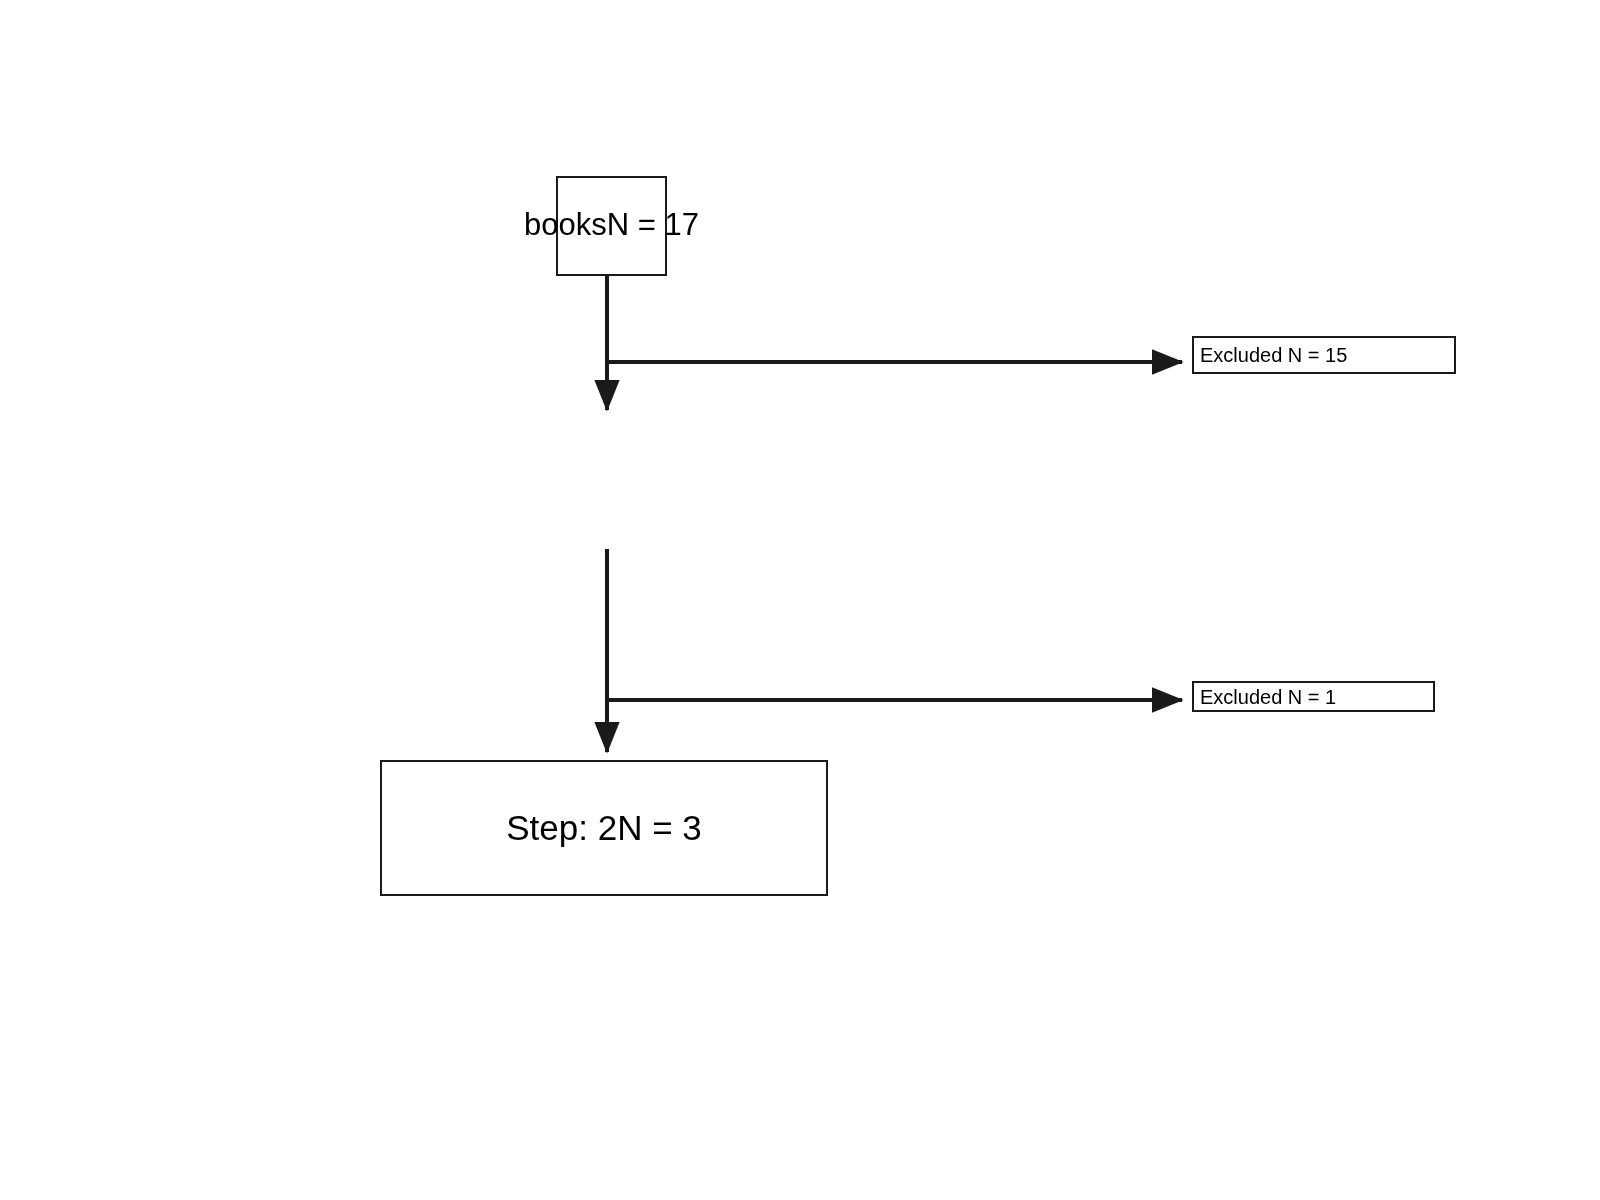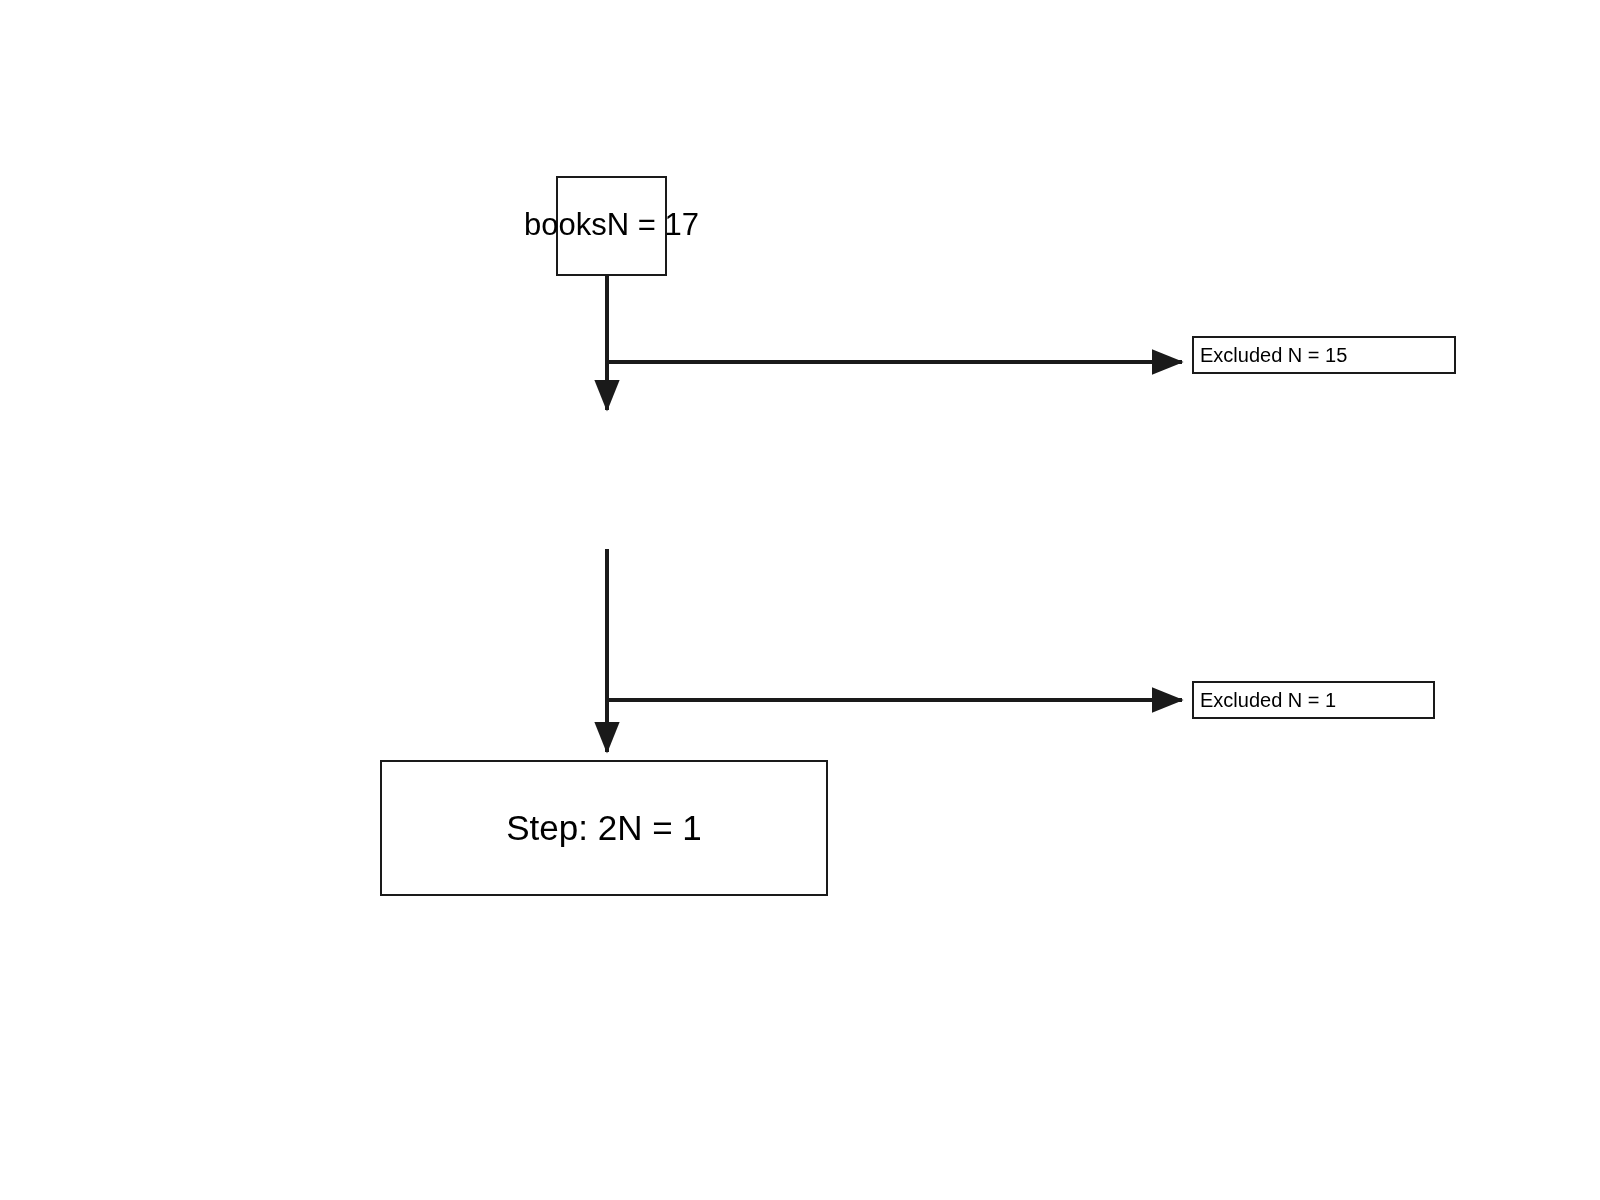--- a/index.html
+++ b/index.html
@@ -88,21 +88,21 @@
   #node-excluded-1 {
     left: 1192px;
     top: 336px;
     width: 264px;
     height: 38px;
   }
   #node-excluded-2 {
     left: 1192px;
     top: 681px;
     width: 243px;
-    height: 38px;
+    height: 31px;
   }
 </style>
 </head>
 <body>
 
 <div id="canvas">
 
   <svg id="flow-svg" viewBox="0 0 1600 1200" xmlns="http://www.w3.org/2000/svg">
     <defs>
       <marker id="arrowhead" markerWidth="9" markerHeight="9" refX="7.6" refY="3.2" orient="auto" markerUnits="strokeWidth">
@@ -120,21 +120,21 @@
   </svg>
 
   <div class="node" id="node-source">
     <span class="line">books</span>
     <span class="line">N = 17</span>
   </div>
 
 
   <div class="node" id="node-step-2">
     <span class="line">Step: 2</span>
-    <span class="line">N = 1</span>
+    <span class="line">N = 3</span>
   </div>
 
   <div class="excluded" id="node-excluded-1">
     <span>Excluded N = 15</span>
   </div>
 
   <div class="excluded" id="node-excluded-2">
     <span>Excluded N = 1</span>
   </div>
 

